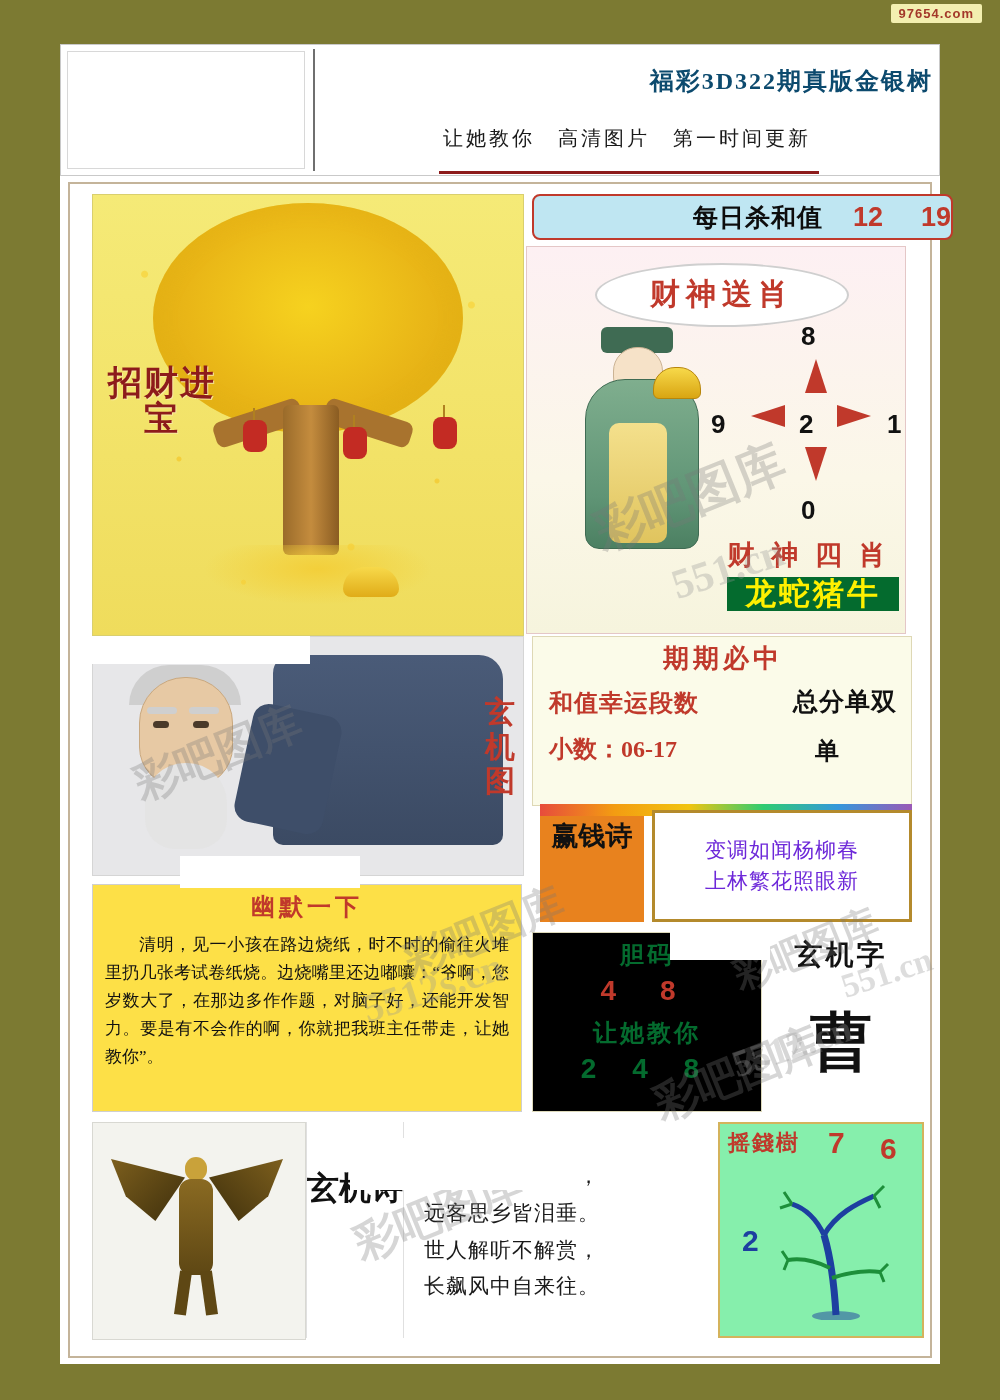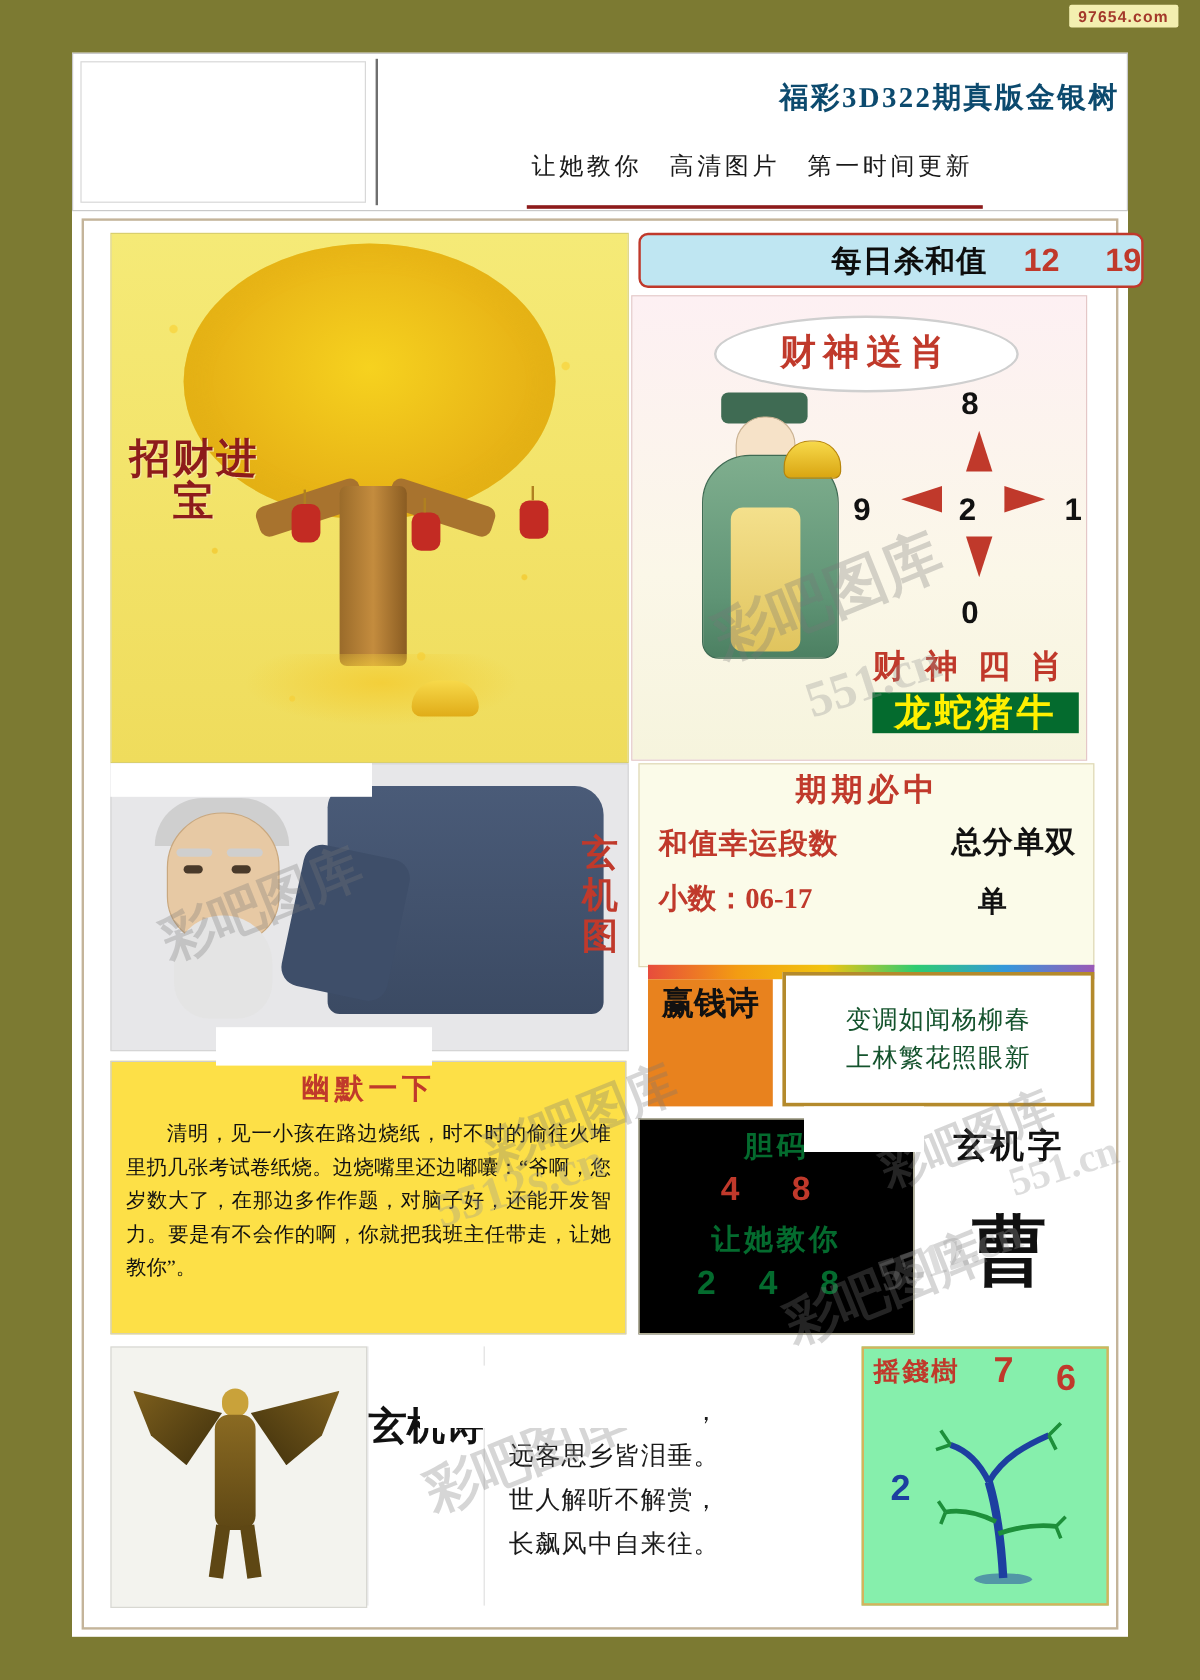--- a/index.html
+++ b/index.html
@@ -211,21 +211,21 @@
   .yingqian{
     position:absolute;left:470px;top:632px;width:104px;height:106px;background:#e8821e;
     color:#111;font-size:27px;font-weight:bold;text-align:center;line-height:1.1;
     padding-top:6px;box-sizing:border-box;font-family:"Liberation Serif", serif;
   }
   .poem-box{
     position:absolute;left:582px;top:626px;width:260px;height:112px;
     background:#fff;border:3px solid #b48a2c;box-sizing:border-box;
     display:flex;flex-direction:column;justify-content:center;align-items:center;
   }
-  .poem-box div{font-size:21px;color:#14532d;font-family:"Liberation Serif", serif;line-height:1.5;letter-spacing:1px;}
+  .poem-box div{font-size:21px;color:#6d28d9;font-family:"Liberation Serif", serif;line-height:1.5;letter-spacing:1px;}
   .rainbow{
     position:absolute;left:470px;top:620px;width:372px;height:12px;
     background:linear-gradient(90deg,#e74c3c,#f39c12,#f1c40f,#2ecc71,#3498db,#9b59b6);
   }
   
   .humor{
     position:absolute;left:22px;top:700px;width:430px;height:228px;
     background:#fde047;border:1px solid #cfcfcf;box-sizing:border-box;
   }
   .humor .t{

